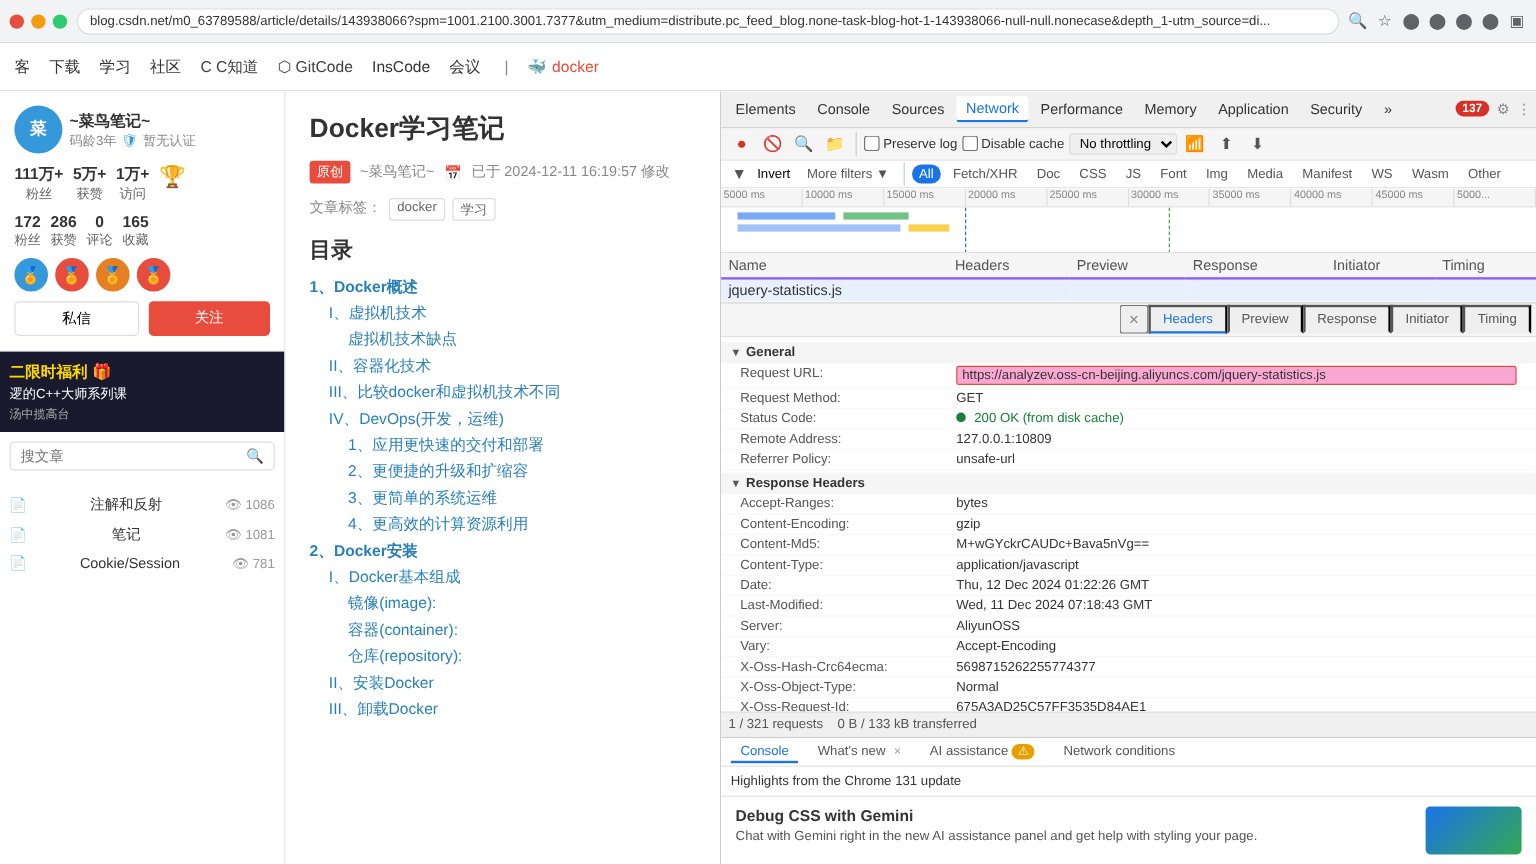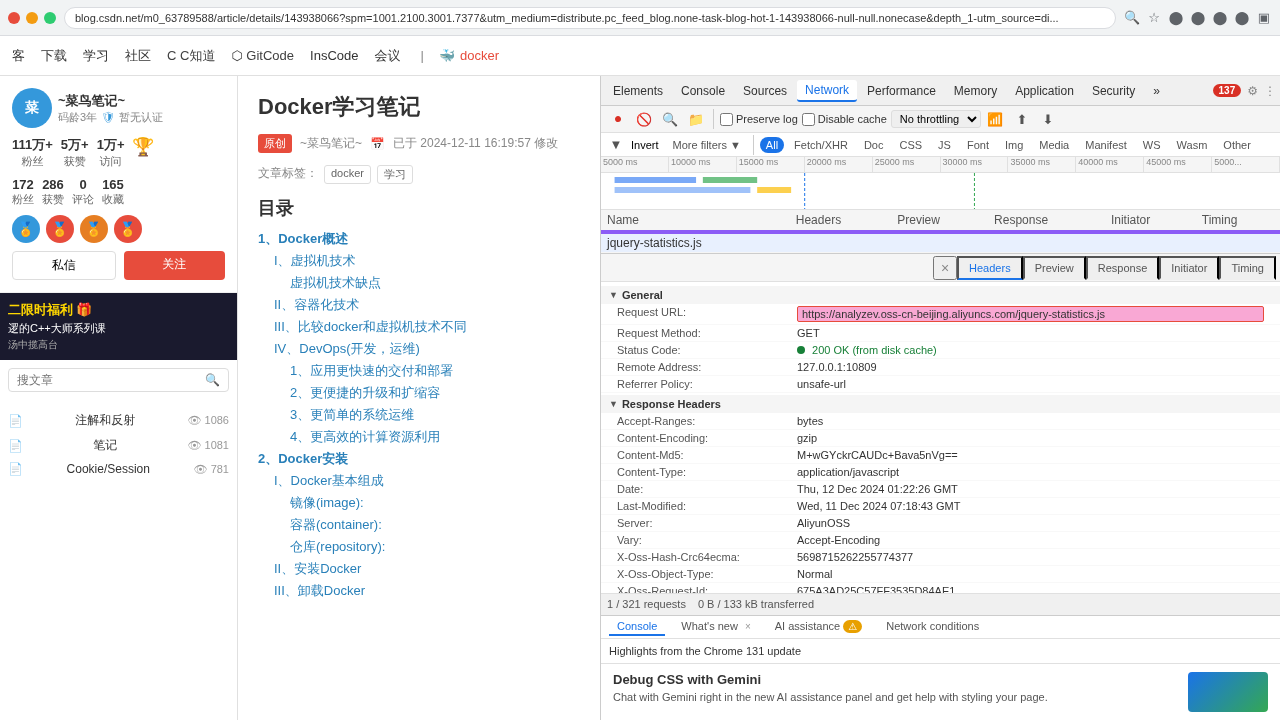--- a/index.html
+++ b/index.html
@@ -334,21 +334,21 @@
       height: 44px;
       position: relative;
       background: #fff;
     }
     .network-table {
       width: 100%;
       border-collapse: collapse;
     }
     .network-table th {
       background: #f5f5f5;
-      border-bottom: 4px solid #8b5cf6;
+      border-bottom: 2px solid #8b5cf6;
       padding: 3px 6px;
       text-align: left;
       font-weight: normal;
       color: #555;
       position: sticky;
       top: 0;
       z-index: 1;
     }
     .network-table td {
       padding: 2px 6px;

